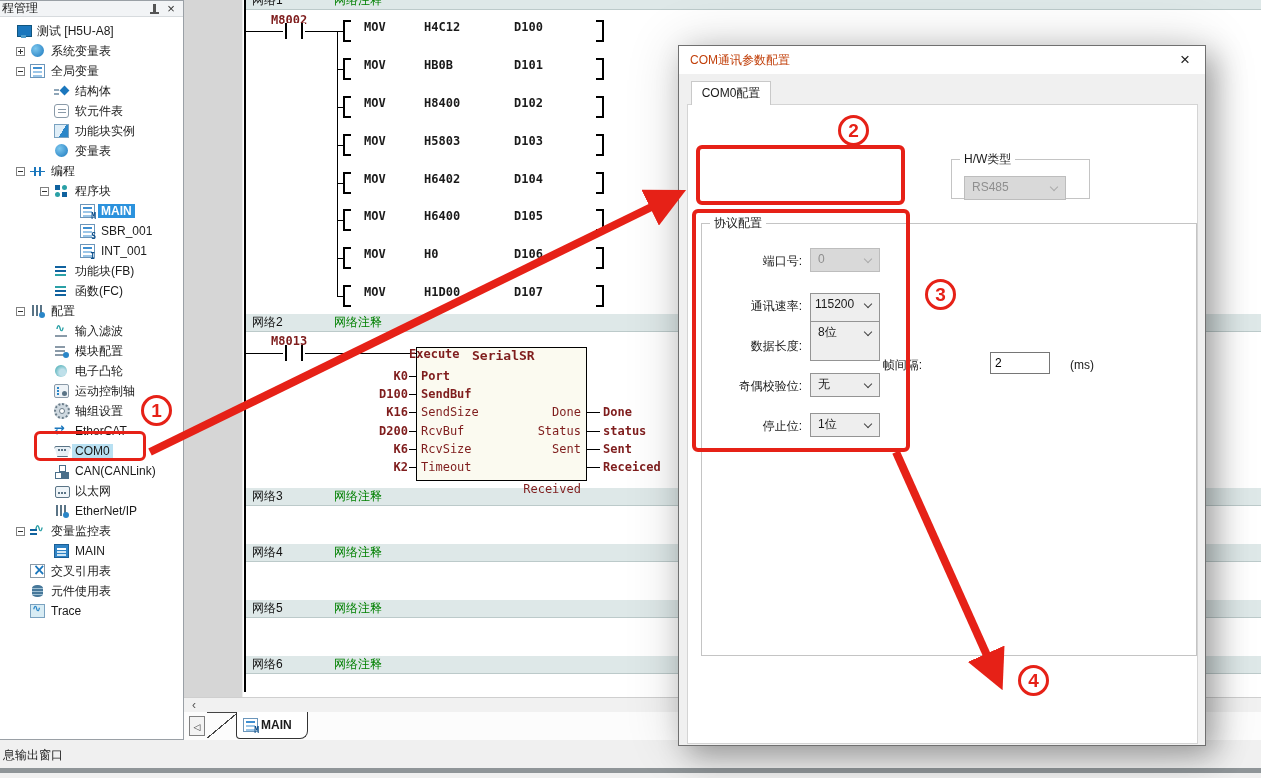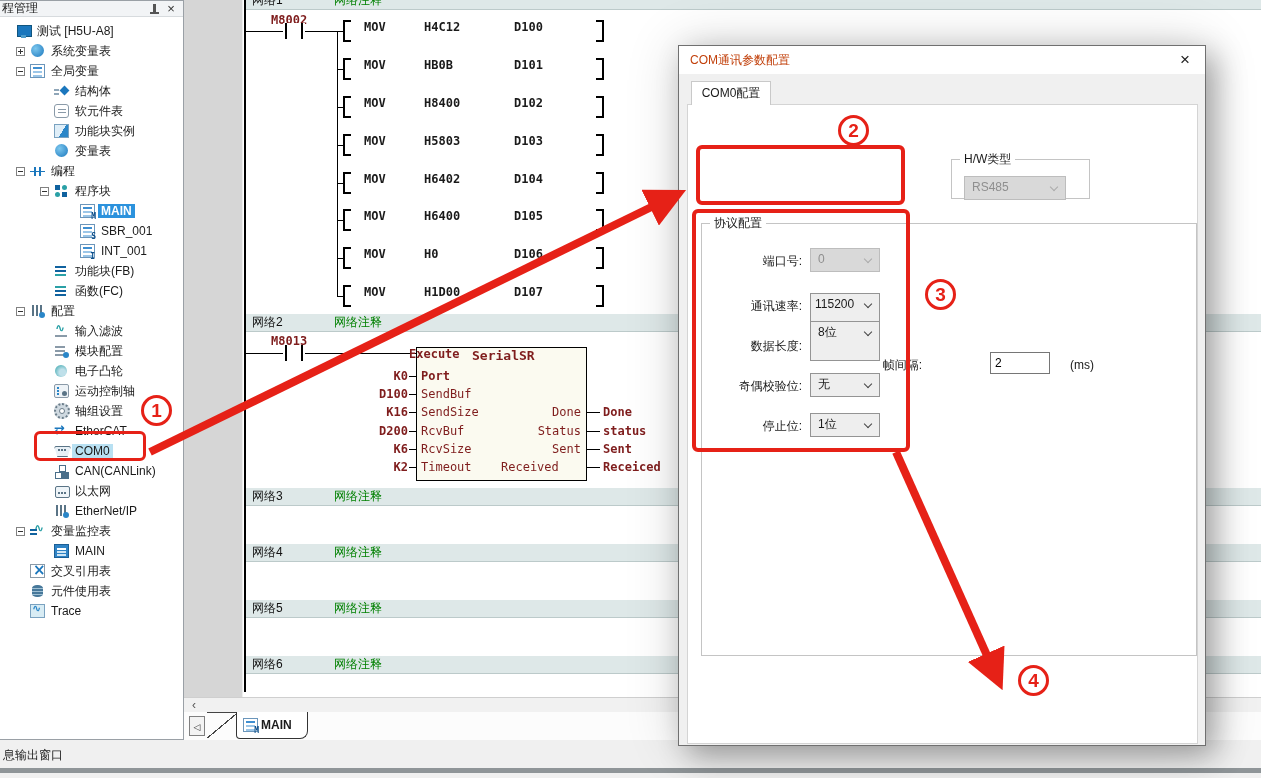--- a/index.html
+++ b/index.html
@@ -252,21 +252,21 @@
 
   <div class="mt" style="left:271px;top:334px">M8013</div>
   <div class="hline" style="left:246px;top:353px;width:170px"></div>
   <div class="contact" style="left:283px;top:345px"></div>
 
   <div class="fblock"></div>
   <div class="mt pt" style="left:472px;top:348px;font-size:13px">SerialSR</div>
   <div class="mt pt" style="left:409px;top:346px;font-weight:bold">Execute</div>
 
   <div class="mt pt" style="left:421px;top:368px;font-weight:bold">Port</div>
-  <div class="mt pt" style="left:421px;top:386px;font-weight:normal">SendBuf</div>
+  <div class="mt pt" style="left:421px;top:386px;font-weight:bold">SendBuf</div>
   <div class="mt pt" style="left:421px;top:404px;font-weight:normal">SendSize</div>
   <div class="mt pt" style="left:421px;top:423px;font-weight:normal">RcvBuf</div>
   <div class="mt pt" style="left:421px;top:441px;font-weight:normal">RcvSize</div>
   <div class="mt pt" style="left:421px;top:459px;font-weight:normal">Timeout</div>
 
   <div class="mt pt" style="left:338px;top:368px;width:70px;text-align:right">K0</div>
   <div class="mt pt" style="left:338px;top:386px;width:70px;text-align:right">D100</div>
   <div class="mt pt" style="left:338px;top:404px;width:70px;text-align:right">K16</div>
   <div class="mt pt" style="left:338px;top:423px;width:70px;text-align:right">D200</div>
   <div class="mt pt" style="left:338px;top:441px;width:70px;text-align:right">K6</div>
@@ -275,21 +275,21 @@
   <div class="hline" style="left:409px;top:376px;width:7px"></div>
   <div class="hline" style="left:409px;top:394px;width:7px"></div>
   <div class="hline" style="left:409px;top:412px;width:7px"></div>
   <div class="hline" style="left:409px;top:431px;width:7px"></div>
   <div class="hline" style="left:409px;top:449px;width:7px"></div>
   <div class="hline" style="left:409px;top:467px;width:7px"></div>
 
   <div class="mt pt" style="left:501px;top:404px;width:80px;text-align:right;font-weight:normal">Done</div>
   <div class="mt pt" style="left:501px;top:423px;width:80px;text-align:right;font-weight:normal">Status</div>
   <div class="mt pt" style="left:501px;top:441px;width:80px;text-align:right;font-weight:normal">Sent</div>
-  <div class="mt pt" style="left:501px;top:459px;width:80px;font-weight:normal">Received</div>
+  <div class="mt pt" style="left:501px;top:481px;width:80px;text-align:right;font-weight:normal">Received</div>
 
   <div class="hline" style="left:587px;top:412px;width:13px"></div>
   <div class="hline" style="left:587px;top:431px;width:13px"></div>
   <div class="hline" style="left:587px;top:449px;width:13px"></div>
   <div class="hline" style="left:587px;top:467px;width:13px"></div>
 
   <div class="mt pt" style="left:603px;top:404px">Done</div>
   <div class="mt pt" style="left:603px;top:423px">status</div>
   <div class="mt pt" style="left:603px;top:441px">Sent</div>
   <div class="mt pt" style="left:603px;top:459px">Receiced</div>

